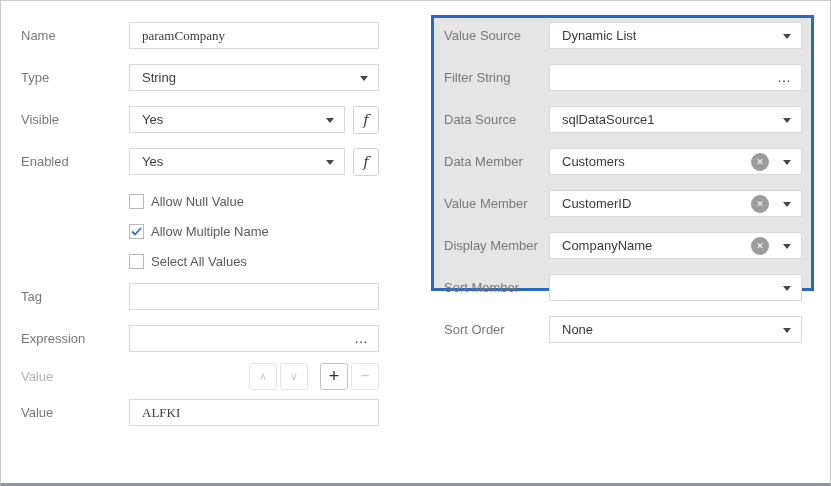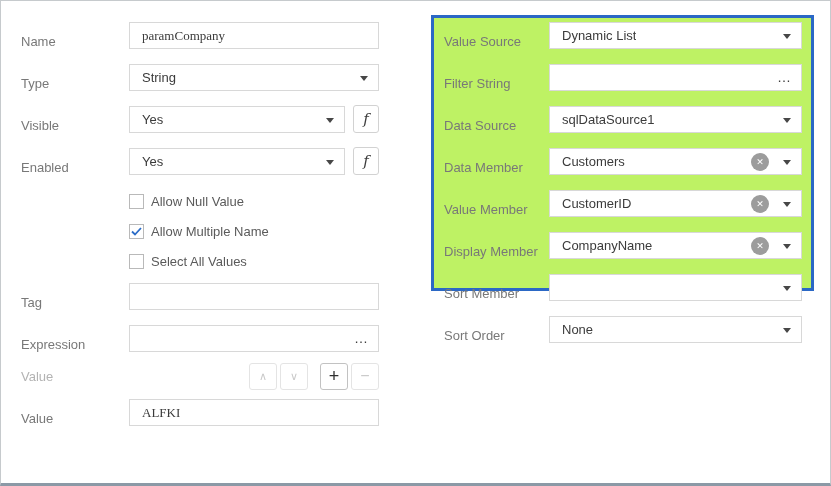--- a/index.html
+++ b/index.html
@@ -12,21 +12,21 @@
     position:relative;
     width:831px; height:486px;
     background:#ffffff;
     border:1px solid #c6cacd;
     border-bottom:3px solid #8b99a6;
     overflow:hidden;
   }
   
   .col { position:absolute; }
   .left-col  { left:20px;  top:21px; width:358px; }
-  .row { display:flex; align-items:flex-end; height:27px; margin-bottom:15px; }
+  .row { display:flex; align-items:center; height:27px; margin-bottom:15px; }
   .lbl {
     width:108px; flex:none;
     font-size:13px; color:#787878;
     white-space:nowrap;
   }
   .lbl.disabled { color:#b3b3b3; }
   .tbox, .combo {
     position:relative;
     height:27px;
     border:1px solid #d8d8d8;
@@ -114,21 +114,21 @@
     cursor:pointer;
   }
   .sq-btn.minus { font-size:16px; }
   
   .right-panel {
     position:absolute;
     left:430px; top:14px;
     width:383px; height:276px;
     border:3px solid #2b68c5;
     padding:4px 0 0 10px;
-    background:#bef264;
+    background:#e5e5e5;
   }
   .right-panel .lbl { width:105px; }
   .right-panel input.tbox, .right-panel .combo { width:253px; }
   .combo.has-clear { padding-right:56px; }
 </style>
 </head>
 <body>
 
 <div class="screen">
 

